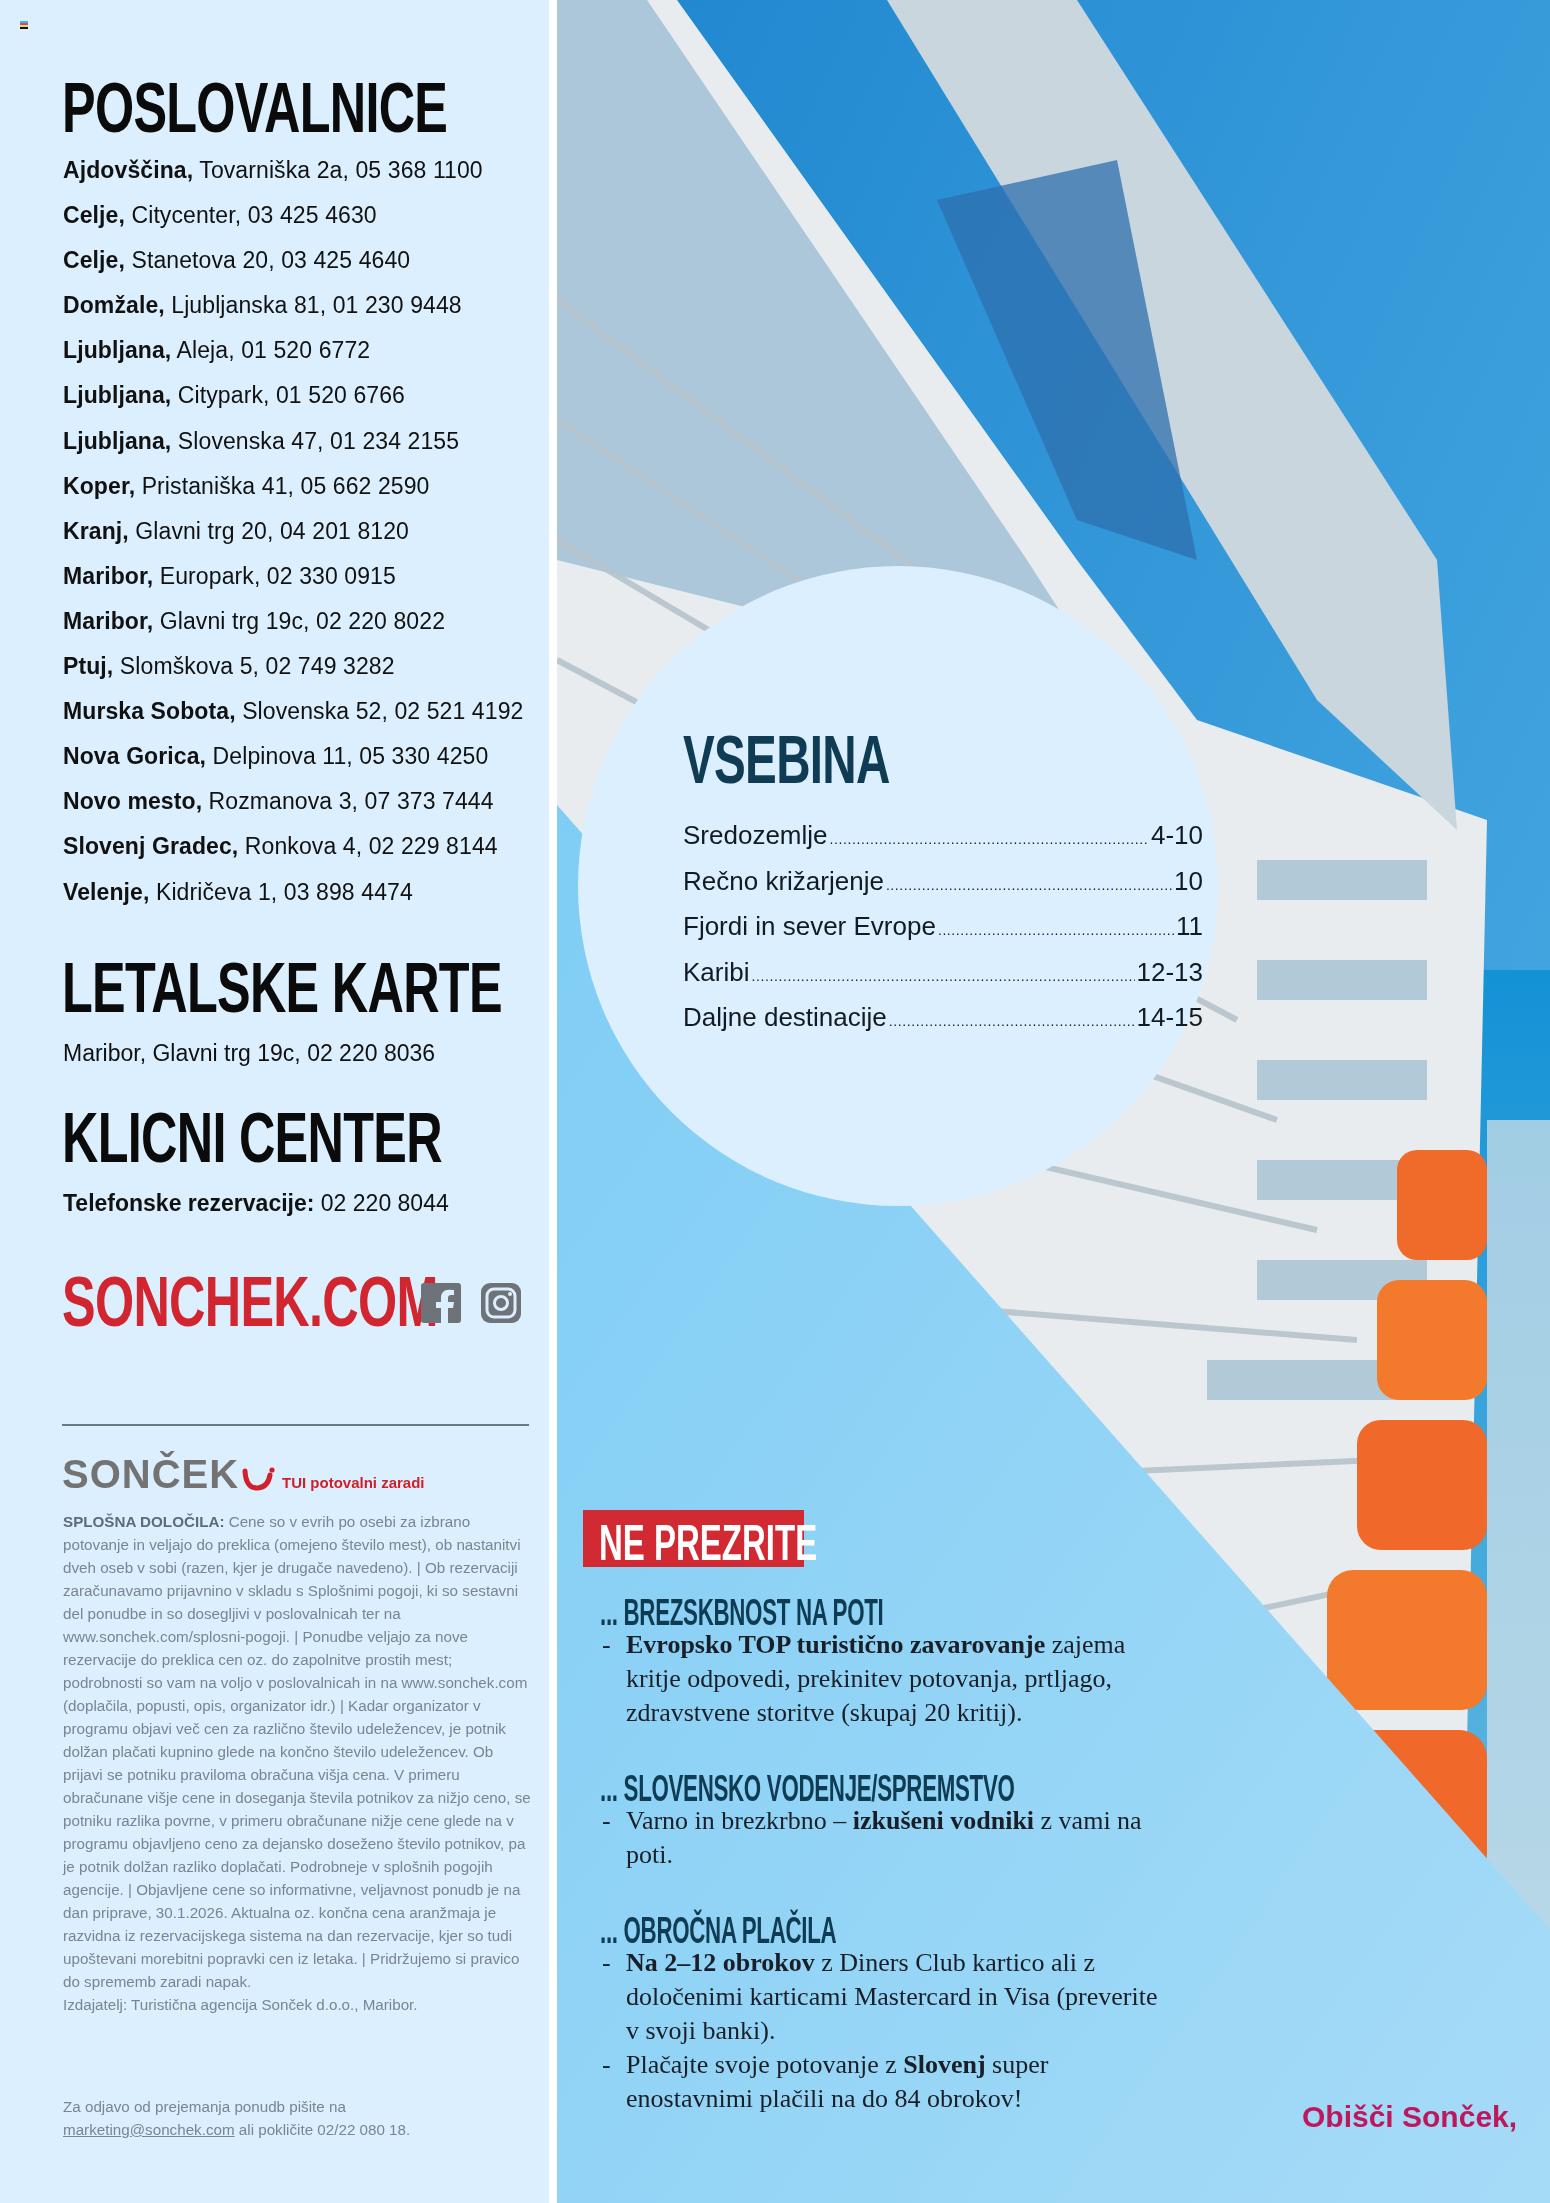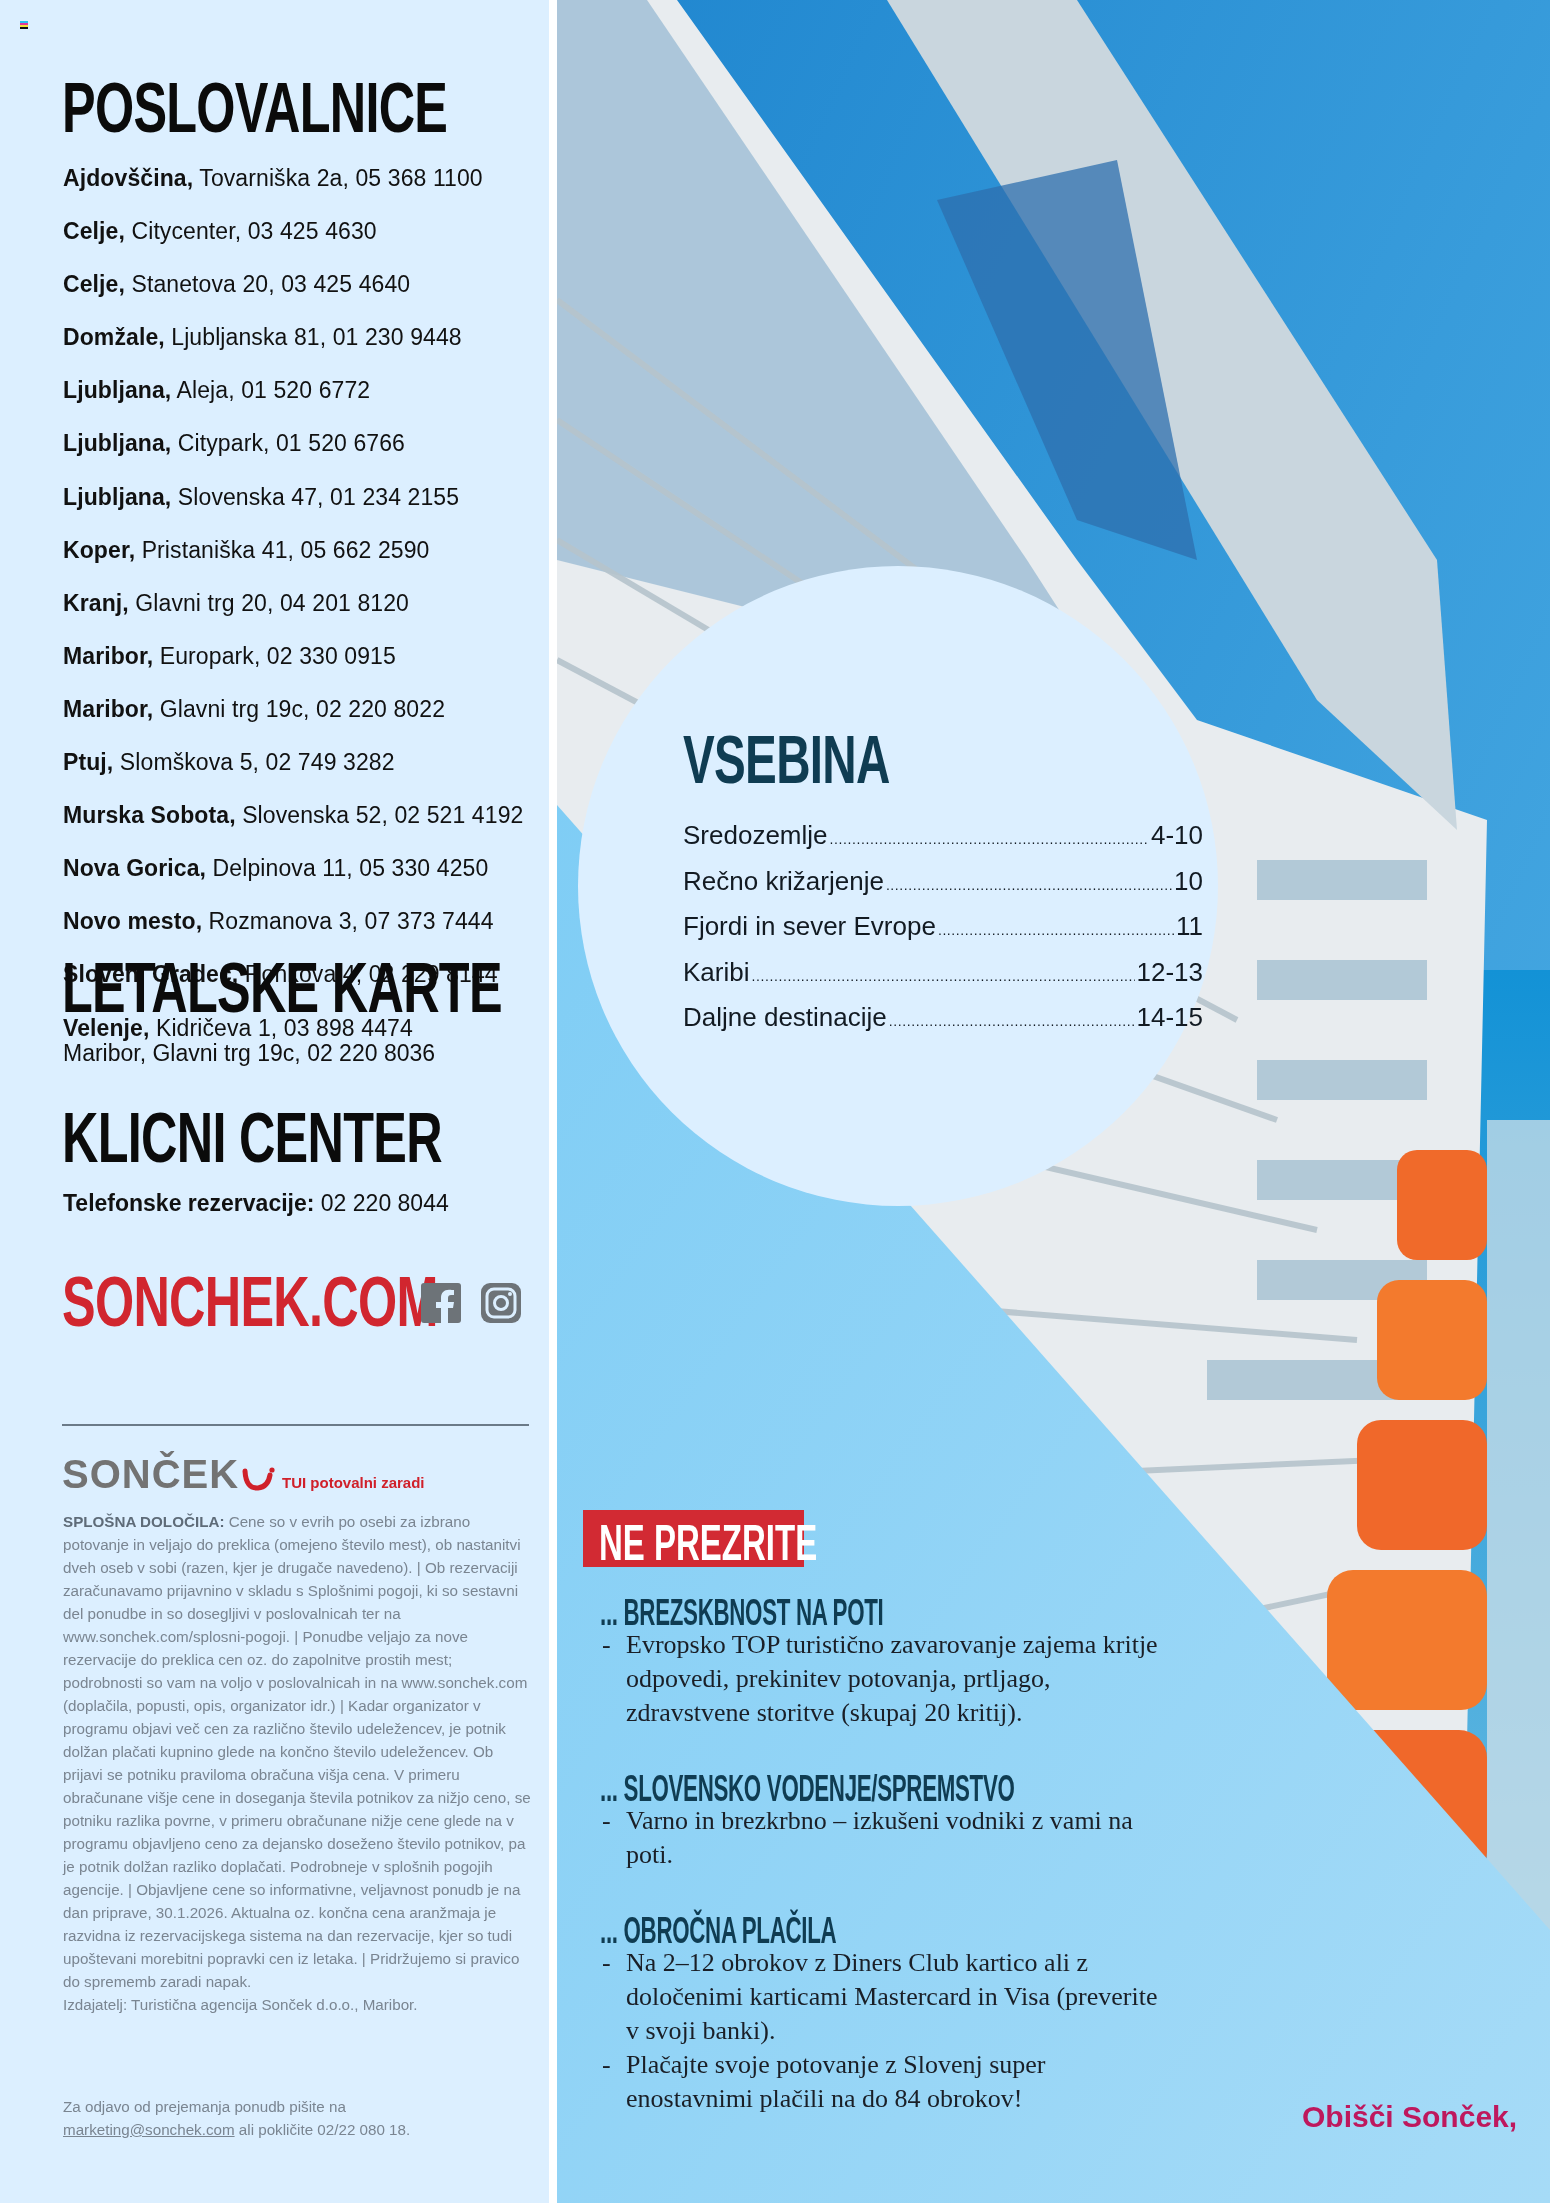--- a/index.html
+++ b/index.html
@@ -20,21 +20,20 @@
     transform: scaleX(0.72); transform-origin: left top;
     white-space: nowrap;
   }
   .h-posl { top: 68px; font-size: 70px; }
   .h-let { top: 948px; font-size: 70px; }
   .h-klic { top: 1098px; font-size: 70px; }
   .branch-list { position: absolute; left: 63px; top: 157px; list-style: none; }
   .branch-list li {
     height: 45.1px; font-size: 23px; color: #111; white-space: nowrap;
     letter-spacing: 0.1px;
-    margin-top: 8px;
   }
   .branch-list li b { font-weight: 700; }
   .single-line { position: absolute; left: 63px; font-size: 23px; color: #111; white-space: nowrap; }
   .letal-line { top: 1040px; }
   .klic-line { top: 1190px; }
   .site-url {
     position: absolute; left: 62px; top: 1262px; font-size: 70px; font-weight: 700;
     color: #d1262f; transform: scaleX(0.72); transform-origin: left top; white-space: nowrap;
     letter-spacing: -1px;
   }
@@ -90,21 +89,21 @@
   .info-section { margin-bottom: 38px; }
   .info-head {
     font-size: 36px; font-weight: 700; color: #0f3c52; white-space: nowrap;
     transform: scaleX(0.62); transform-origin: left top; height: 36px; letter-spacing: -0.5px;
   }
   .info-item {
     position: relative; padding-left: 26px; font-family: "Liberation Serif", serif;
     font-size: 26px; line-height: 34px; color: #1a1f27;
   }
   .info-item::before { content: "-"; position: absolute; left: 2px; top: 0; }
-  .info-item b { font-weight: 400; }
+  .info-item b { font-weight: 700; }
   .tagline {
     position: absolute; left: 1302px; top: 2100px; font-size: 30px; font-weight: 700; color: #be185d;
     white-space: nowrap;
   }
 </style>
 </head>
 <body>
 
 <div class="left-panel">
   <div class="print-marker">

